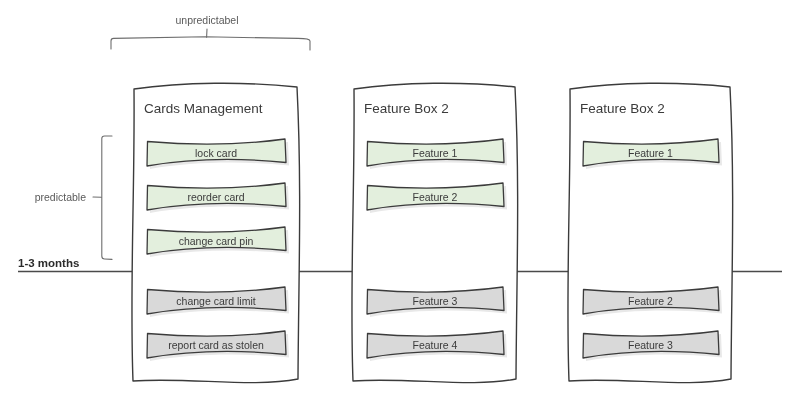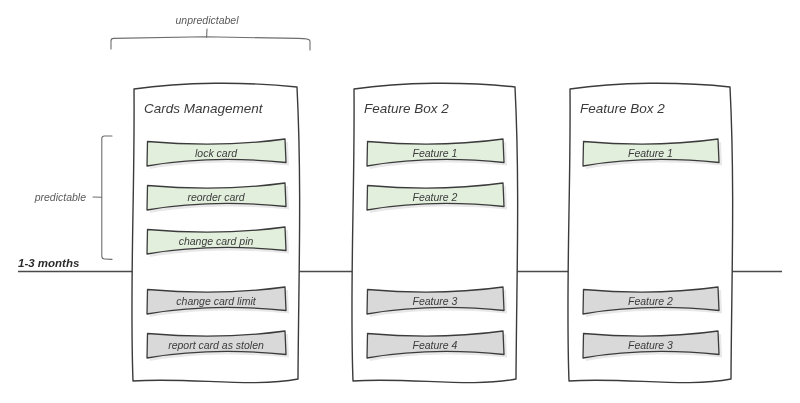--- a/index.html
+++ b/index.html
@@ -15,21 +15,20 @@
     overflow: hidden;
     font-family: "Liberation Sans", sans-serif;
     color: #3b3b3b;
   }
   #board {
     position: absolute;
     left: 0;
     top: 0;
     width: 704px;
     height: 403px;
-    font-style: italic;
   }
   svg { display: block; }
   .card-outline {
     fill: #ffffff;
     stroke: #3b3b3b;
     stroke-width: 1.4;
     stroke-linejoin: round;
     stroke-linecap: round;
   }
   .chip-shadow {

